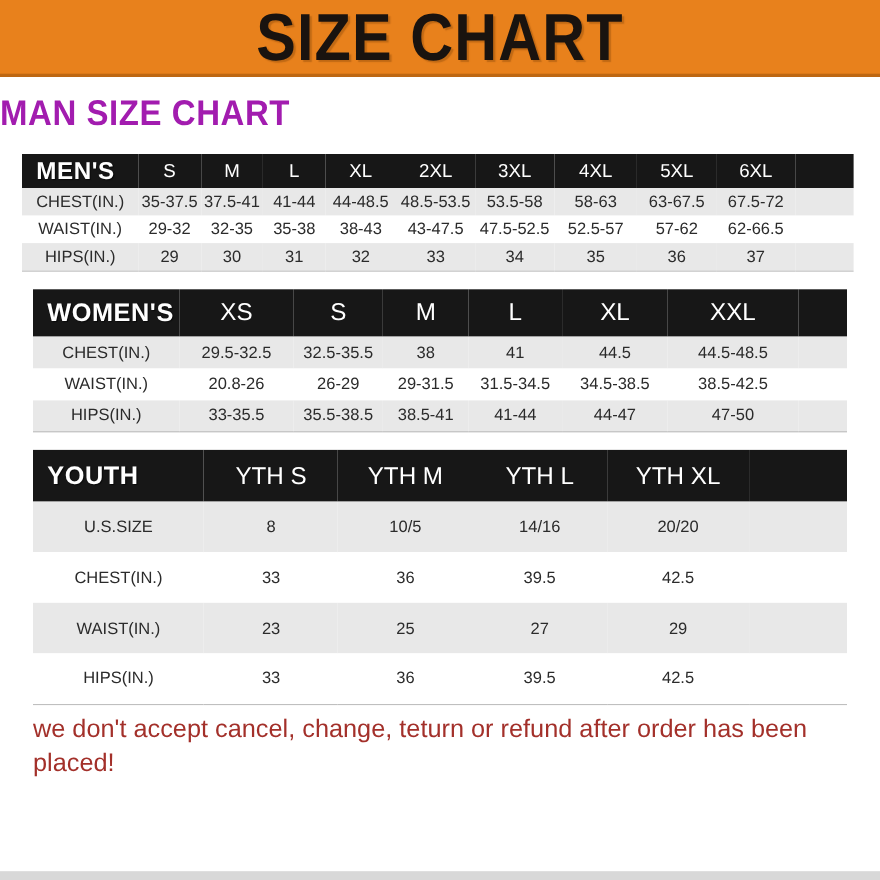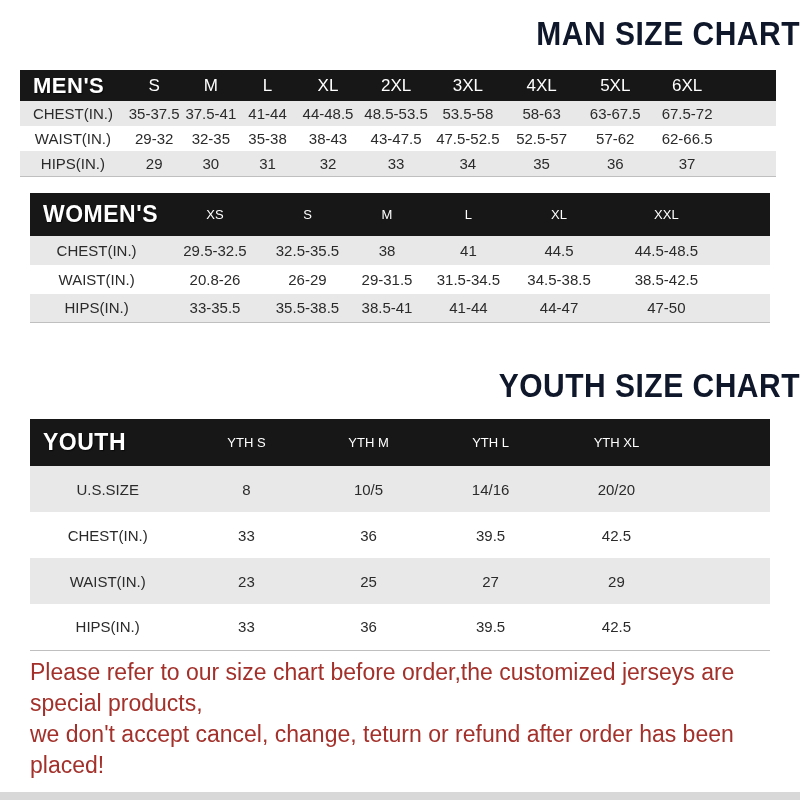--- a/index.html
+++ b/index.html
@@ -13,42 +13,42 @@
     border-bottom:3px solid #BD6712;
     display:flex;align-items:center;justify-content:center;
   }
   .banner-title{
     display:inline-block;font-size:54px;font-weight:700;letter-spacing:1px;
     color:var(--banner-text,#19130F);transform:scaleY(1.12);
     text-shadow:2px 2px 1px rgba(100,50,0,0.30);white-space:nowrap;
   }
   
   .section-heading{
-    margin:0;text-align:right;font-size:30px;line-height:34px;font-weight:700;
-    color:#0f172a;letter-spacing:0.5px;
+    margin:0;text-align:left;font-size:30px;line-height:34px;font-weight:700;
+    color:#a21caf;letter-spacing:0.5px;
   }
   .section-heading span{display:inline-block;transform:scaleY(1.08);}
   .sec-men  .section-heading{margin-top:17px;}
   .sec-women .section-heading{margin-top:27px;}
   .sec-youth .section-heading{margin-top:46px;}
   
   .size-table{
     border-collapse:collapse;table-layout:fixed;color:var(--table-text,#2B2B2B);
     border-bottom:1px solid #BFBFBF;
   }
   .tbl-men  {width:756px;margin:19px 0 0 20px;}
   .tbl-women{width:740px;margin:16px 0 0 30px;}
   .tbl-youth{width:740px;margin:16px 0 0 30px;}
   .size-table th,.size-table td{
     padding:0;text-align:center;font-weight:normal;white-space:nowrap;
     vertical-align:middle;
   }
   .size-table thead tr{background:var(--header-bar-bg,#171717);color:var(--header-bar-text,#FFFFFF);}
   .size-table thead th{font-size:17px;margin-top:13px;}
-  .tbl-women thead th,.tbl-youth thead th{font-size:13px;}
+  .tbl-women thead th,.tbl-youth thead th{font-size:22px;}
   .size-table thead th.corner{
     text-align:left;padding-left:13px;font-weight:700;font-size:22px;
     letter-spacing:0.5px;text-shadow:1px 1px 1px rgba(0,0,0,0.6);
   }
   .tbl-women thead th.corner,.tbl-youth thead th.corner{font-size:23px;}
   .size-table tbody th,.size-table tbody td{font-size:15px;}
   .size-table tbody tr:nth-child(odd){background:var(--row-alt-bg,#E8E8E8);}
   .size-table tbody tr:nth-child(even){background:var(--row-bg,#FFFFFF);}
   .tbl-men  thead tr{height:31px;} .tbl-men  tbody tr{height:25px;}
   .tbl-women thead tr{height:43px;} .tbl-women tbody tr{height:29px;}
@@ -59,20 +59,23 @@
   .bottom-strip{
     position:absolute;left:0;bottom:0;width:800px;height:8px;
     background:var(--bottom-strip,#D8D8D8);
   }
 </style>
 </head>
 <body>
 
 <div class="page">
 
+  <header class="banner">
+    <span class="banner-title">SIZE CHART</span>
+  </header>
 
   <main>
 
     <section class="sec-men">
       <h2 class="section-heading"><span>MAN SIZE CHART</span></h2>
       <table class="size-table tbl-men">
           <colgroup>
             <col style="width: 14%;">
             <col style="width: 7.5%;">
             <col style="width: 7.5%;">
@@ -197,21 +200,20 @@
               <td>41-44</td>
               <td>44-47</td>
               <td>47-50</td>
               <td></td>
             </tr>
           </tbody>
         </table>
     </section>
 
     <section class="sec-youth">
-      <h2 class="section-heading"><span>YOUTH SIZE CHART</span></h2>
       <table class="size-table tbl-youth">
           <colgroup>
             <col style="width: 21%;">
             <col style="width: 16.5%;">
             <col style="width: 16.5%;">
             <col style="width: 16.5%;">
             <col style="width: 17.5%;">
             <col style="width: 12%;">
           </colgroup>
           <thead>
@@ -257,19 +259,18 @@
               <td>42.5</td>
               <td></td>
             </tr>
           </tbody>
         </table>
     </section>
 
   </main>
 
   <footer class="note">
-    <p>Please refer to our size chart before order,the customized jerseys are special products,</p>
     <p>we don't accept cancel, change, teturn or refund after order has been placed!</p>
   </footer>
 
   <div class="bottom-strip"></div>
 
 </div>
 
 </body></html>

